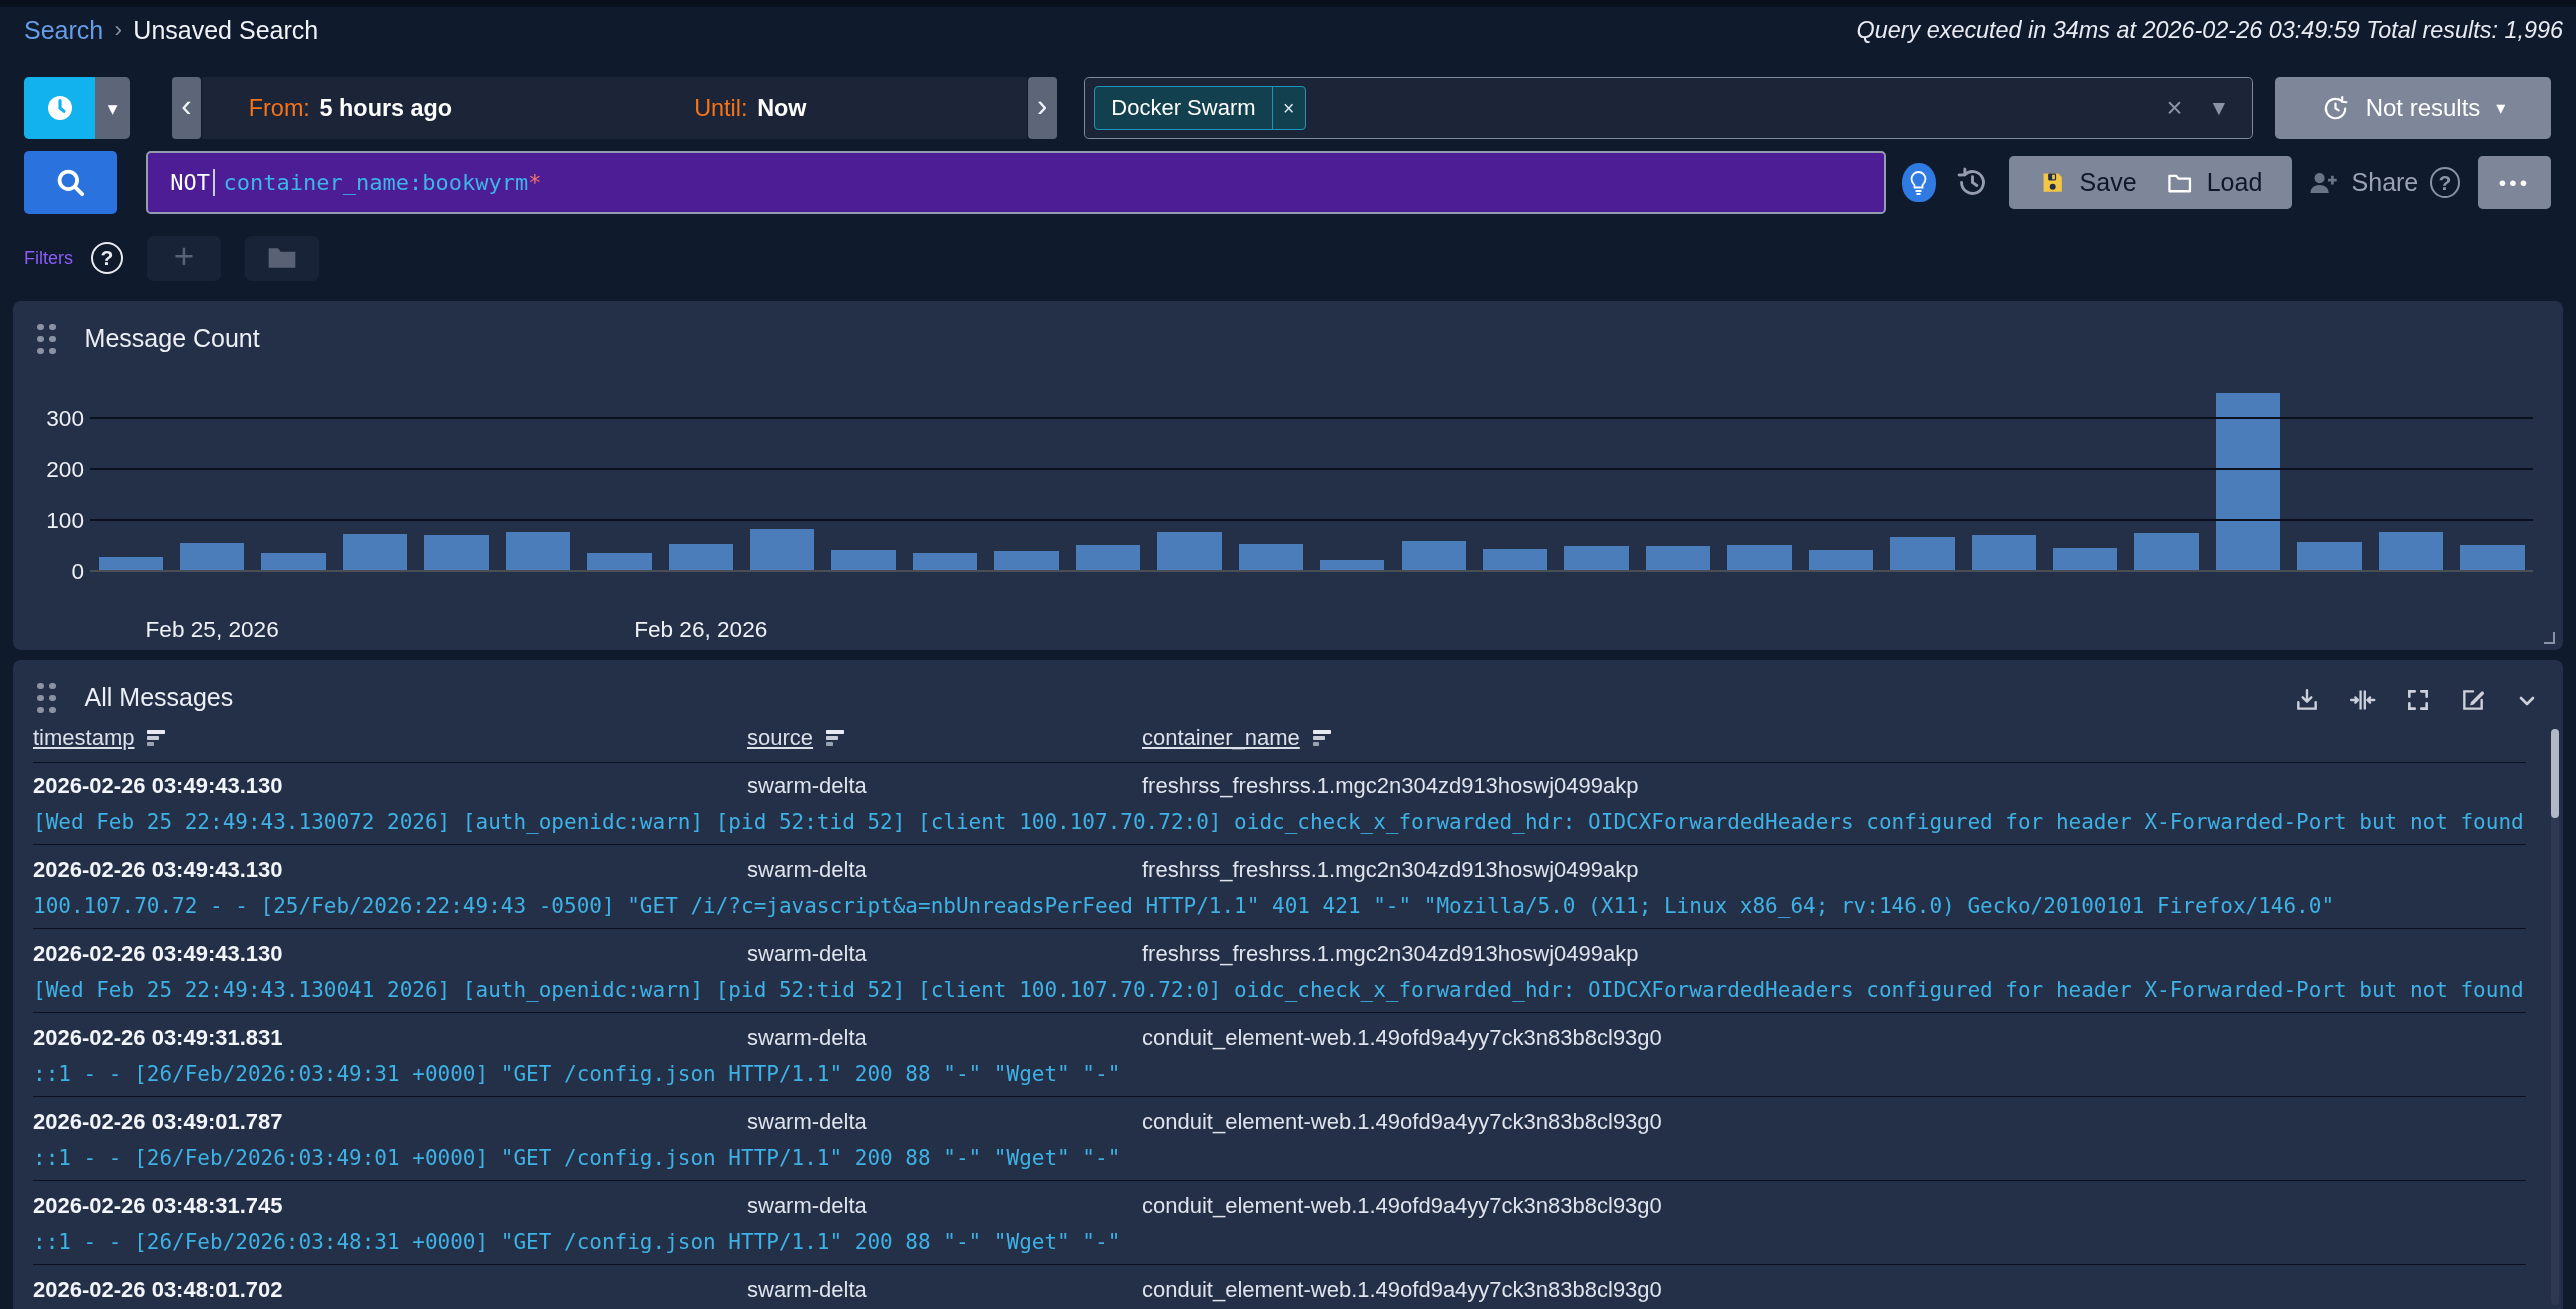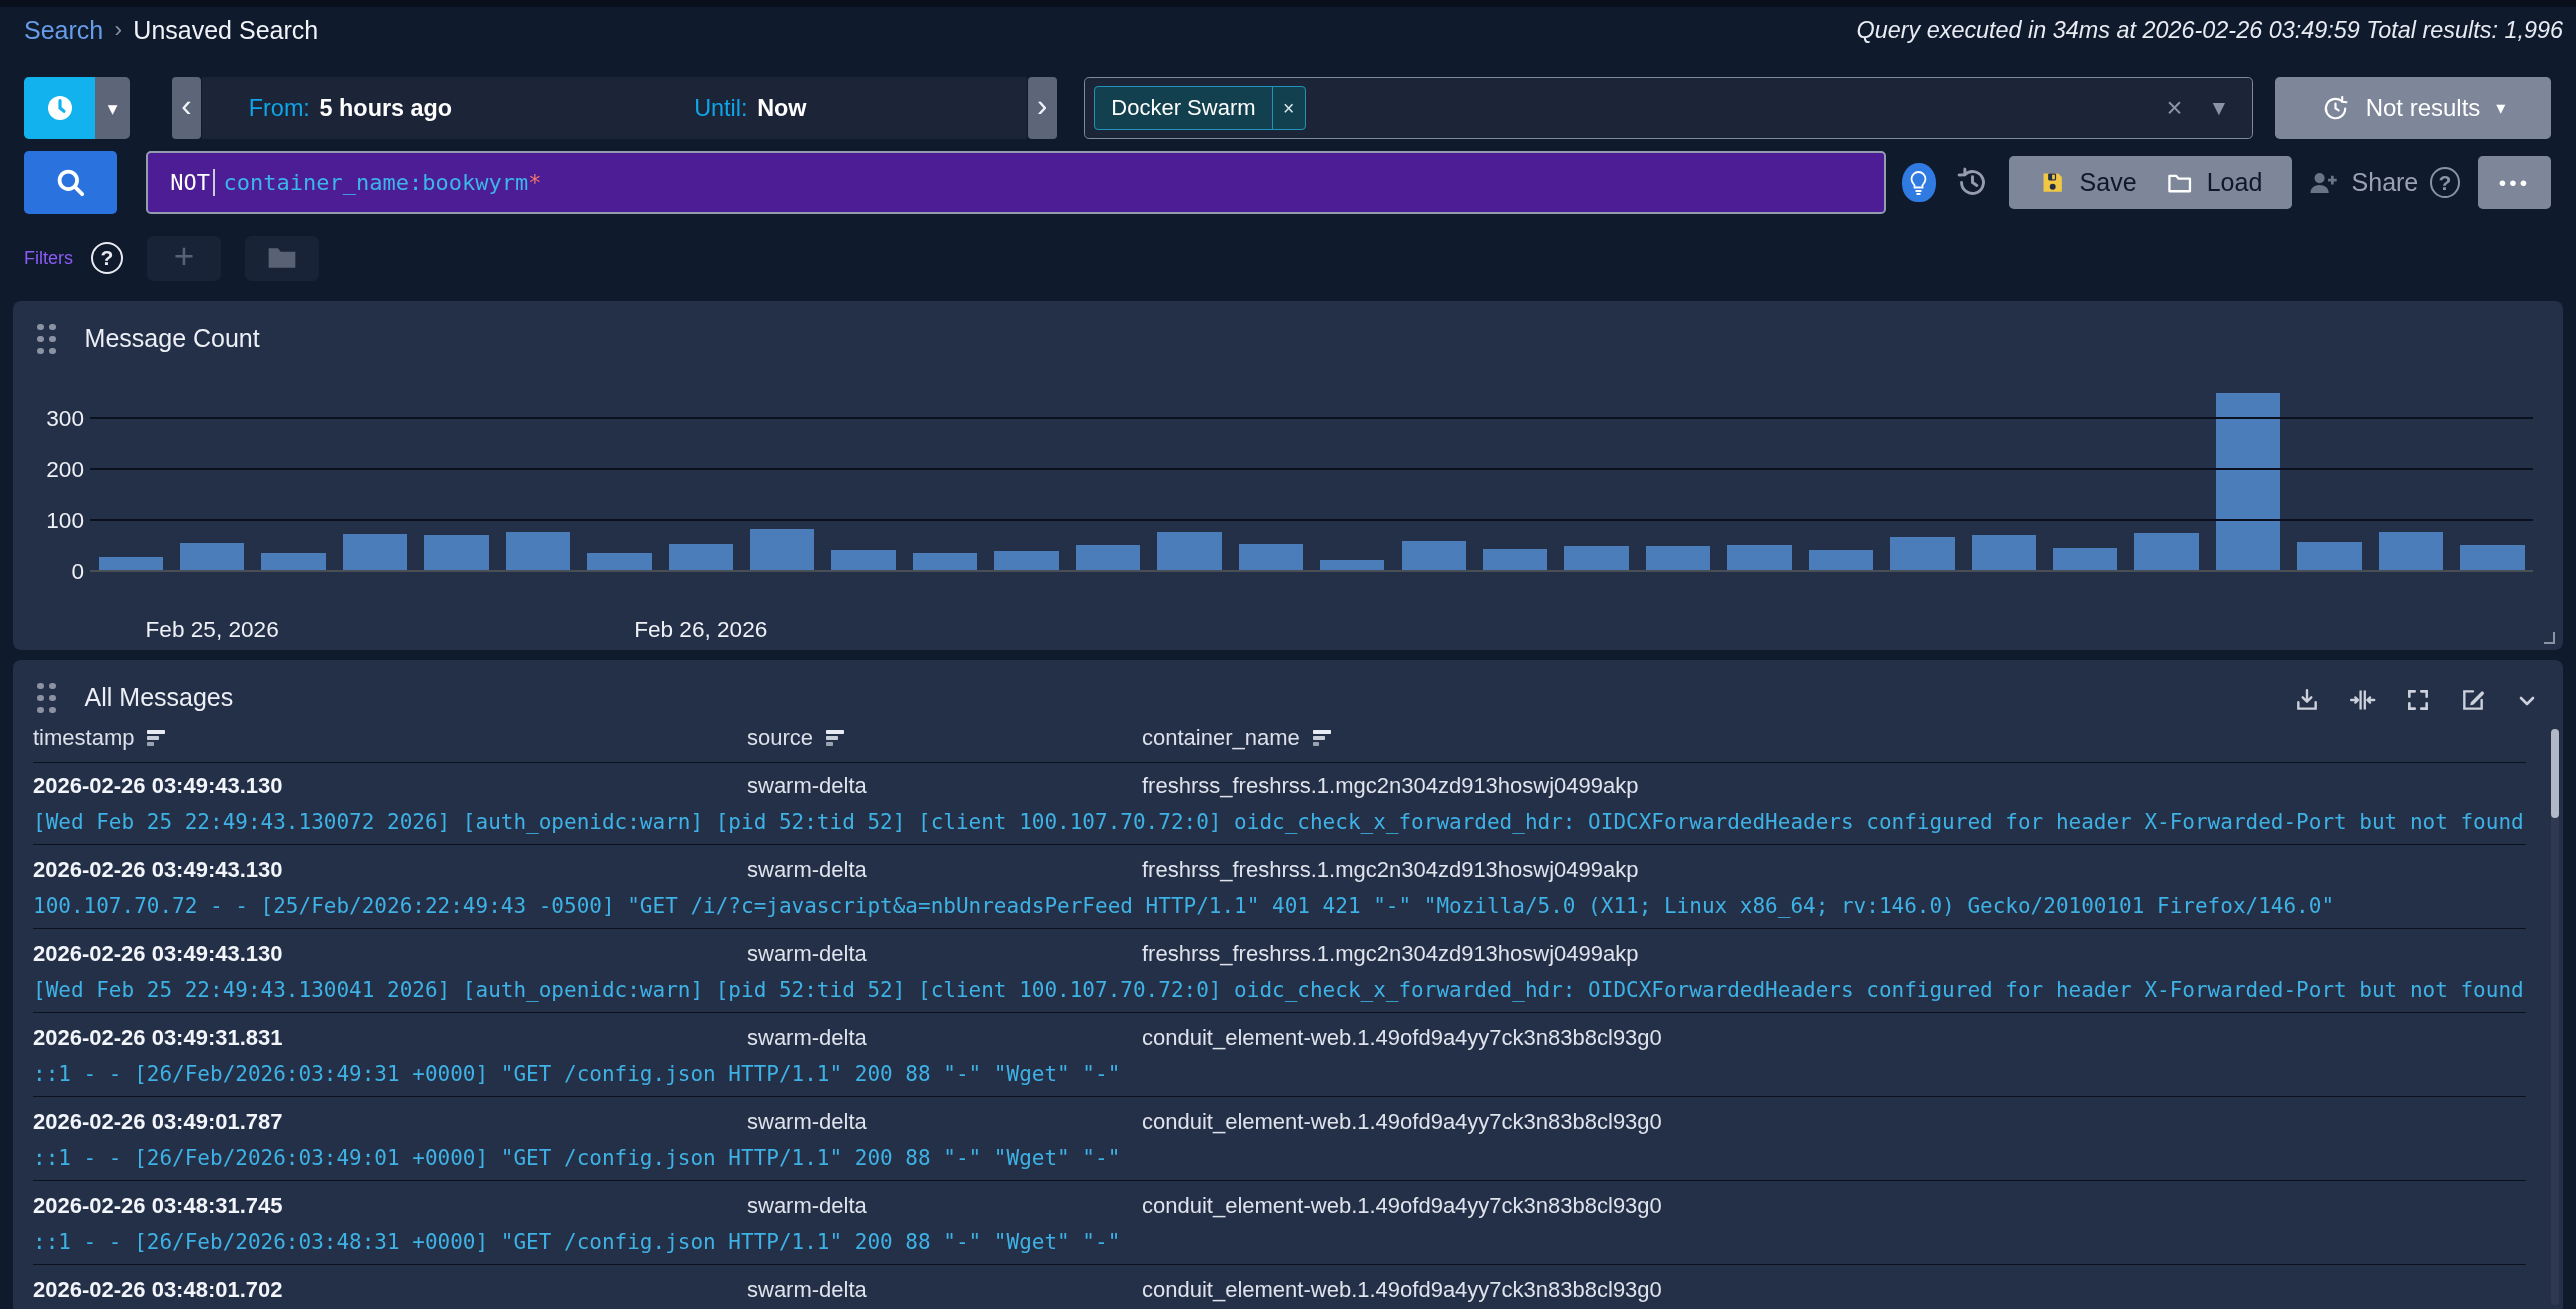--- a/index.html
+++ b/index.html
@@ -26,21 +26,21 @@
   .timepicker-btn { width:106px; display:flex; border-radius:4.8px; overflow:hidden; cursor:pointer; }
   .timepicker-main { width:71px; background:#12b2ee; display:flex; align-items:center; justify-content:center; }
   .timepicker-caret { width:35px; background:#5d6679; display:flex; align-items:center; justify-content:center; color:#fff; font-size:19.4px; }
   .nav-btn { width:29px; background:#5d6679; border-radius:4px; color:#f2f4f8; font-size:31px;
     display:flex; align-items:center; justify-content:center; cursor:pointer; padding-bottom:4.8px; }
   .nav-left { margin-left:42px; }
   .time-panel { width:825px; background:#1b2537; display:flex; align-items:center; font-size:23.4px; margin:0 0.8px; }
   .time-chunk { display:flex; gap:9.7px; }
   .chunk-from { margin-left:47px; }
   .chunk-until { margin-left:242px; }
-  .time-label { color:#0ea5e9; }
+  .time-label { color:#f97316; }
   .time-value { color:#ffffff; font-weight:700; }
   .streams-select { flex:1; margin-left:27px; background:#1b2537; border:1.6px solid #8089a0; border-radius:4.8px;
     display:flex; align-items:center; padding:0 22.6px 0 9.7px; }
   .stream-chip { display:flex; align-items:stretch; height:44px; background:#12404f; border:1.6px solid #1f93bb; border-radius:4px; overflow:hidden; }
   .chip-label { display:flex; align-items:center; padding:0 16px; font-size:22px; color:#fff; }
   .chip-close { display:flex; align-items:center; padding:0 10.5px; border-left:1.6px solid #1f93bb; color:#dfe8ee; font-size:19.4px; cursor:pointer; }
   .select-controls { margin-left:auto; display:flex; align-items:center; gap:26px; }
   .select-clear { color:#8a93a6; font-size:27.4px; cursor:pointer; line-height:1; }
   .select-caret { color:#8a93a6; font-size:21px; cursor:pointer; }
   .refresh-btn { width:276px; margin-left:22px; background:#7d8799; border-radius:4.8px; display:flex;
@@ -94,21 +94,21 @@
   .x-ticks { top:284px; } .x-dates { top:316px; }
   .x-ticks span, .x-dates span { position:absolute; transform:translateX(-50%); font-size:22.6px; color:#eef1f6; white-space:nowrap; }
   .resize-corner { position:absolute; right:8px; bottom:6.5px; width:11.3px; height:11.3px;
     border-right:2.4px solid #8a92a4; border-bottom:2.4px solid #8a92a4; }
 
   
   .widget-actions { position:absolute; top:27.4px; right:24px; display:flex; align-items:center; gap:29px; }
   .w-action { cursor:pointer; display:flex; }
   .thead { position:absolute; top:65px; left:20px; right:37px; display:grid; grid-template-columns:714px 395px 1fr;
     align-items:center; font-size:22px; color:#dce0ea; padding-bottom:11.3px; border-bottom:1.6px solid #0a101e; }
-  .th { display:flex; align-items:center; gap:13px; cursor:pointer; }
+  .th { display:flex; align-items:center; gap:13px; cursor:pointer;text-decoration:underline; }
   .sort-icon { display:inline-flex; flex-direction:column; gap:2.4px; cursor:pointer; }
   .sort-icon i { height:4px; background:#c8cdd8; border-radius:0.8px; }
   .sort-icon i:nth-child(1){ width:18px; background:#e8ebf1; }
   .sort-icon i:nth-child(2){ width:12px; background:#c8cdd8; }
   .sort-icon i:nth-child(3){ width:6.5px;  background:#9aa1b0; }
   .tbody { position:absolute; top:101px; left:20px; right:37px; }
   .msg-row { padding:12px 0 10.5px; border-bottom:1.6px solid #0b1120; cursor:pointer; }
   .row-fields { display:grid; grid-template-columns:714px 395px 1fr; font-size:22px; color:#dfe3ec; }
   .cell-ts { font-weight:700; color:#f2f5fa; }
   .row-message { margin-top:10.5px; font-family:"DejaVu Sans Mono","Liberation Mono",monospace; font-size:21px; color:#3eb2e4; white-space:nowrap; overflow:hidden; }

